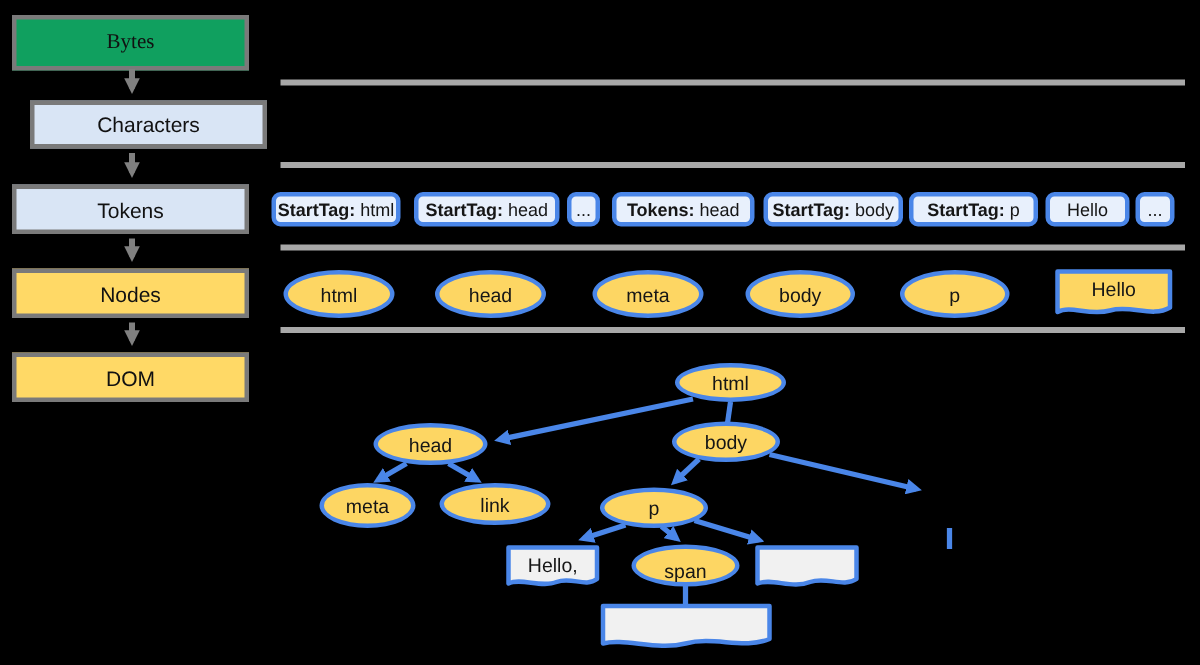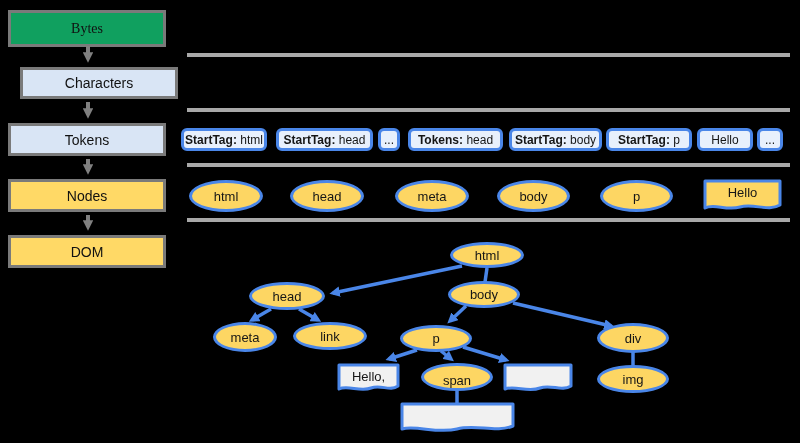--- a/index.html
+++ b/index.html
@@ -173,28 +173,22 @@
   </div>
   <div class="ellipse" style="left:213px;top:322px;width:64px;height:30px;">
     <span>meta</span>
   </div>
   <div class="ellipse" style="left:293px;top:322px;width:74px;height:28px;">
     <span>link</span>
   </div>
   <div class="ellipse" style="left:400px;top:325px;width:72px;height:27px;">
     <span>p</span>
   </div>
-  <div class="ellipse" style="left:597px;top:323px;width:72px;height:30px;">
-    <span>div</span>
-  </div>
   <div class="ellipse" style="left:421px;top:363px;width:72px;height:28px;align-items:flex-end;">
     <span>span</span>
-  </div>
-  <div class="ellipse" style="left:597px;top:365px;width:72px;height:28px;">
-    <span>img</span>
   </div>
 
   <div class="wavybox" style="left:337px;top:363px;width:63px;height:33px;">
     <svg width="63" height="33" viewBox="0 0 63 33">
       <path d="M2 2 L61 2 L61 23 C 53 29, 44 21, 34 25 C 24 29, 10 22, 2 26 Z" style="fill:var(--textbox-fill);stroke:var(--node-border-blue)" stroke-width="3" stroke-linejoin="round"></path>
     </svg>
     <div class="lbl">Hello,</div>
   </div>
   <div class="wavybox" style="left:503px;top:363px;width:70px;height:33px;">
     <svg width="70" height="33" viewBox="0 0 70 33">

